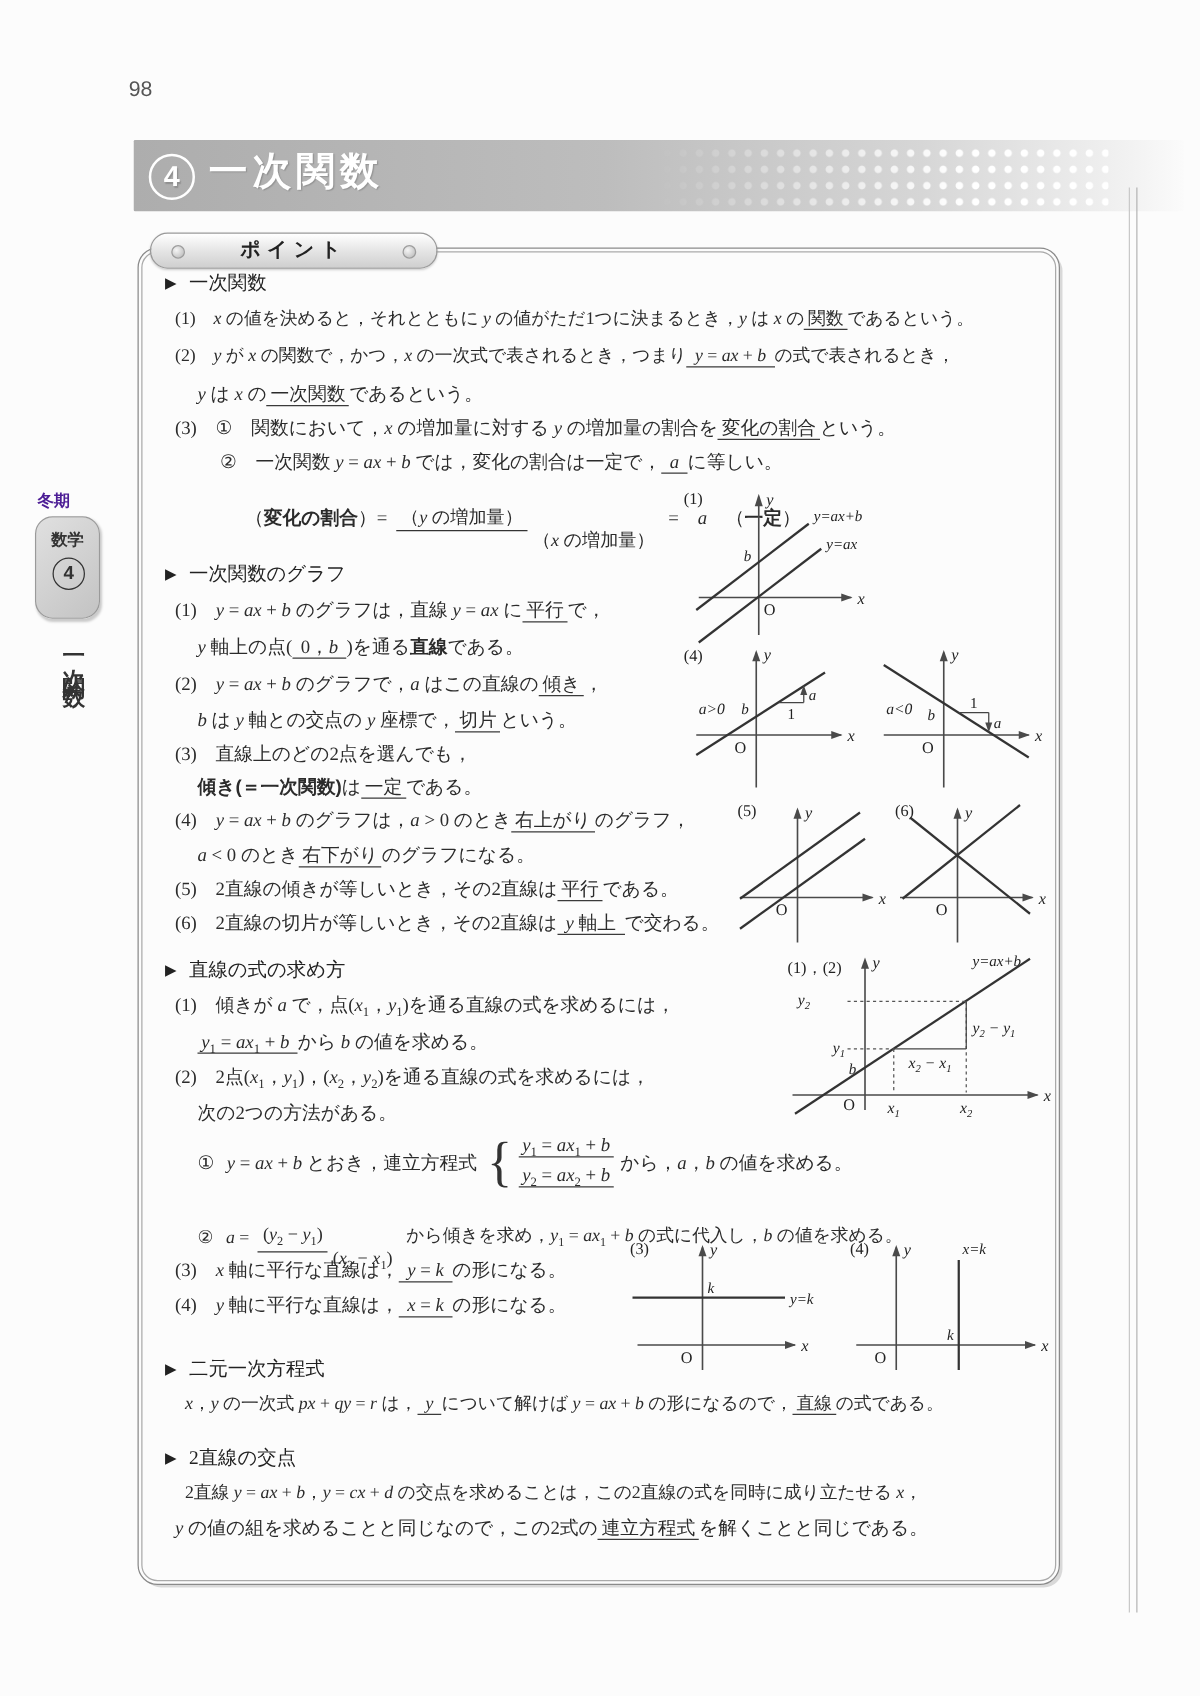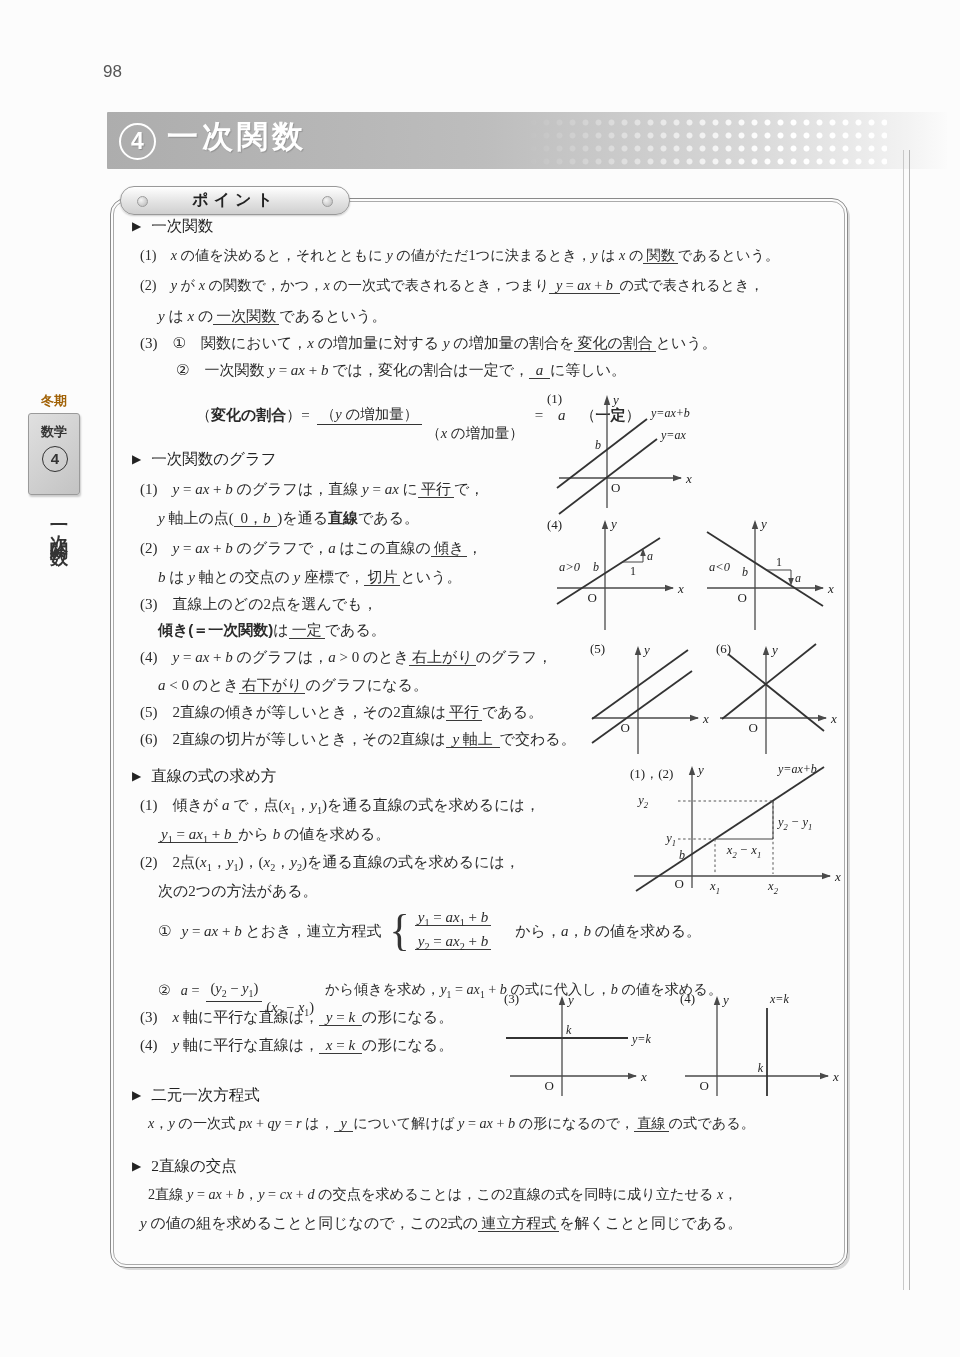--- a/index.html
+++ b/index.html
@@ -23,23 +23,23 @@
           background-image:radial-gradient(circle,#ffffff 2.6px,rgba(255,255,255,0) 3.4px);
           background-size:13px 13px;
           -webkit-mask-image:linear-gradient(to right,transparent,black 70%);
           mask-image:linear-gradient(to right,transparent,black 70%);}
   #banner .num-circle{position:absolute;left:12px;top:11px;width:33px;height:33px;border:2.5px solid #fff;
           border-radius:50%;color:#fff;font:bold 23px/33px "Liberation Sans","DejaVu Sans",sans-serif;
           text-align:center;text-shadow:1px 1px 1px rgba(0,0,0,.18);}
   #banner .btitle{position:absolute;left:60px;top:9px;color:#fff;letter-spacing:4px;
           font:bold 31px/1 "Liberation Sans","DejaVu Sans",sans-serif;text-shadow:1px 1px 1px rgba(0,0,0,.18);}
   
-  #term{position:absolute;left:41px;top:392px;font:bold 13px "Liberation Sans","DejaVu Sans",sans-serif;color:#a16207;}
+  #term{position:absolute;left:30px;top:392px;font:bold 13px "Liberation Sans","DejaVu Sans",sans-serif;color:#4c1d95;}
   #subjtab{position:absolute;left:28px;top:413px;width:50px;height:80px;background:linear-gradient(135deg,#e0e0e0,#c3c3c3);
-          border:1px solid #9a9a9a;border-radius:3px;box-shadow:1px 2px 2px rgba(0,0,0,.2);}
+          border:1px solid #9a9a9a;border-radius:14px;box-shadow:1px 2px 2px rgba(0,0,0,.2);}
   #subjtab .subj{position:absolute;left:0;top:9px;width:100%;text-align:center;
           font:bold 13px "Liberation Sans","DejaVu Sans",sans-serif;color:#333;}
   #subjtab .s-circle{position:absolute;left:13px;top:32px;width:24px;height:24px;border:1.7px solid #333;border-radius:50%;
           color:#333;font:bold 15px/24px "Liberation Sans","DejaVu Sans",sans-serif;text-align:center;}
   #vtitle{position:absolute;left:47px;top:514px;writing-mode:vertical-rl;font-size:18px;font-weight:600;
           letter-spacing:7px;color:#333;}
   
   #pill{position:absolute;left:120px;top:186px;width:228px;height:27px;border:1px solid #999;border-radius:14px;
         background:linear-gradient(#ffffff,#e3e3e3 55%,#cfcfcf);box-shadow:0 1px 2px rgba(0,0,0,.2);z-index:3;}
   #pill .plabel{position:absolute;width:100%;text-align:center;top:3px;
@@ -222,21 +222,21 @@
   <div class="line" style="left:158px;top:881px">次の2つの方法がある。</div>
 
   <div class="line frow" style="left:158px;top:908px">
     <span style="margin-right:10px">①</span>
     <span><i>y</i> = <i>ax</i> + <i>b</i> とおき，連立方程式</span>
     <span class="brace">{</span>
     <span class="sys">
       <span><u><i>y</i><sub>1</sub> = <i>ax</i><sub>1</sub> + <i>b</i></u></span>
       <span><u><i>y</i><sub>2</sub> = <i>ax</i><sub>2</sub> + <i>b</i></u></span>
     </span>
-    <span style="margin-left:24px">から，<i>a</i>，<i>b</i> の値を求める。</span>
+    <span style="margin-left:5px">から，<i>a</i>，<i>b</i> の値を求める。</span>
   </div>
 
   <div class="line frow long" style="left:158px;top:961px">
     <span style="margin-right:10px">②</span>
     <span><i>a</i> =</span>
     <span class="frac">
       <span class="num">(<i>y</i><sub>2</sub> − <i>y</i><sub>1</sub>)</span>
       <span class="den">(<i>x</i><sub>2</sub> − <i>x</i><sub>1</sub>)</span>
     </span>
     <span>から傾きを求め，<i>y</i><sub>1</sub> = <i>ax</i><sub>1</sub> + <i>b</i> の式に代入し，<i>b</i> の値を求める。</span>

